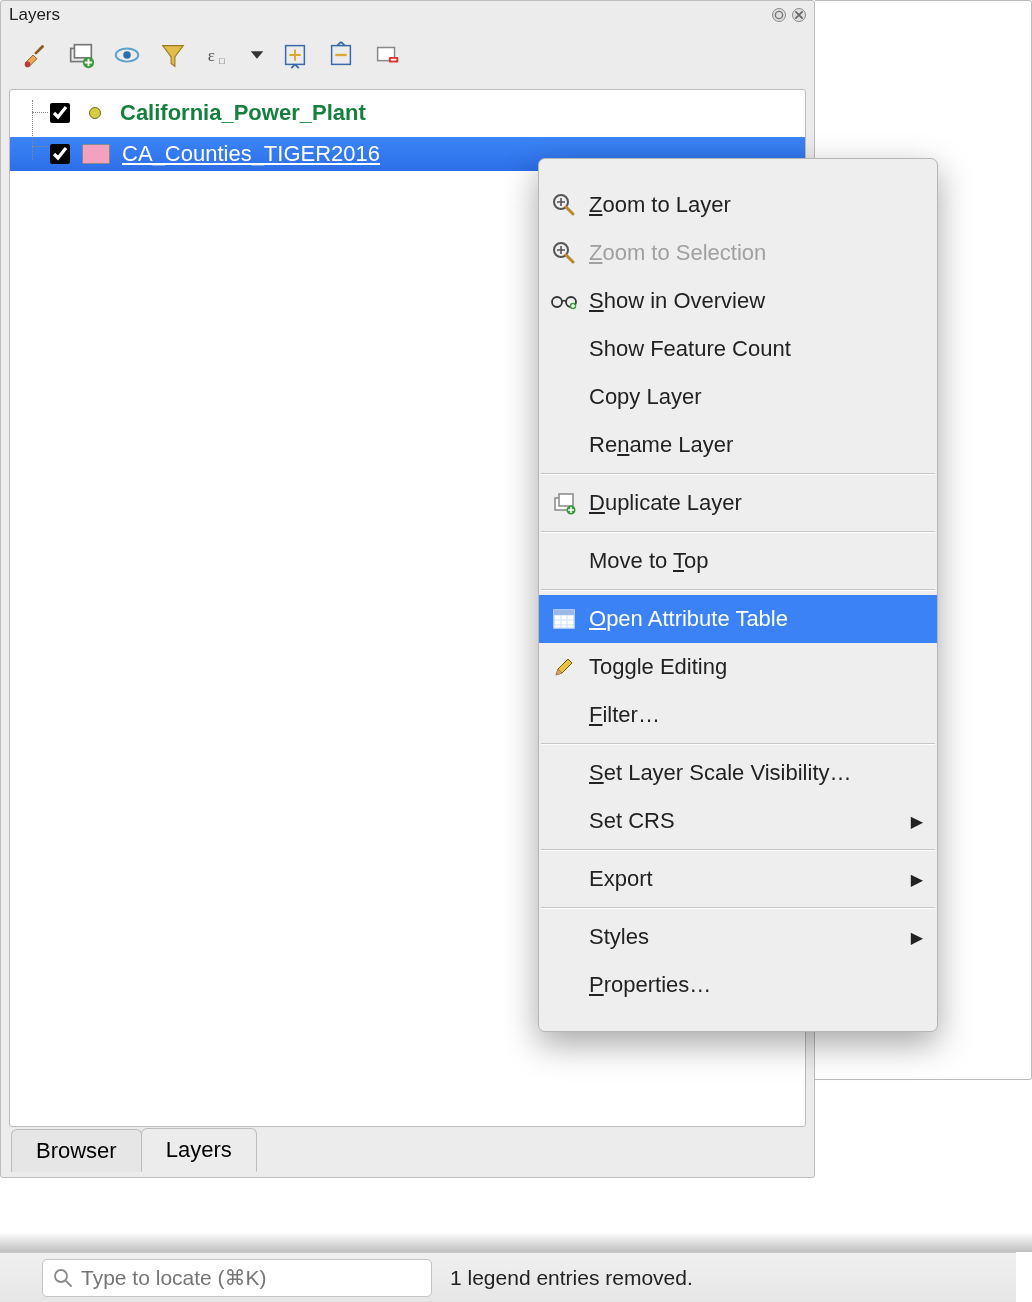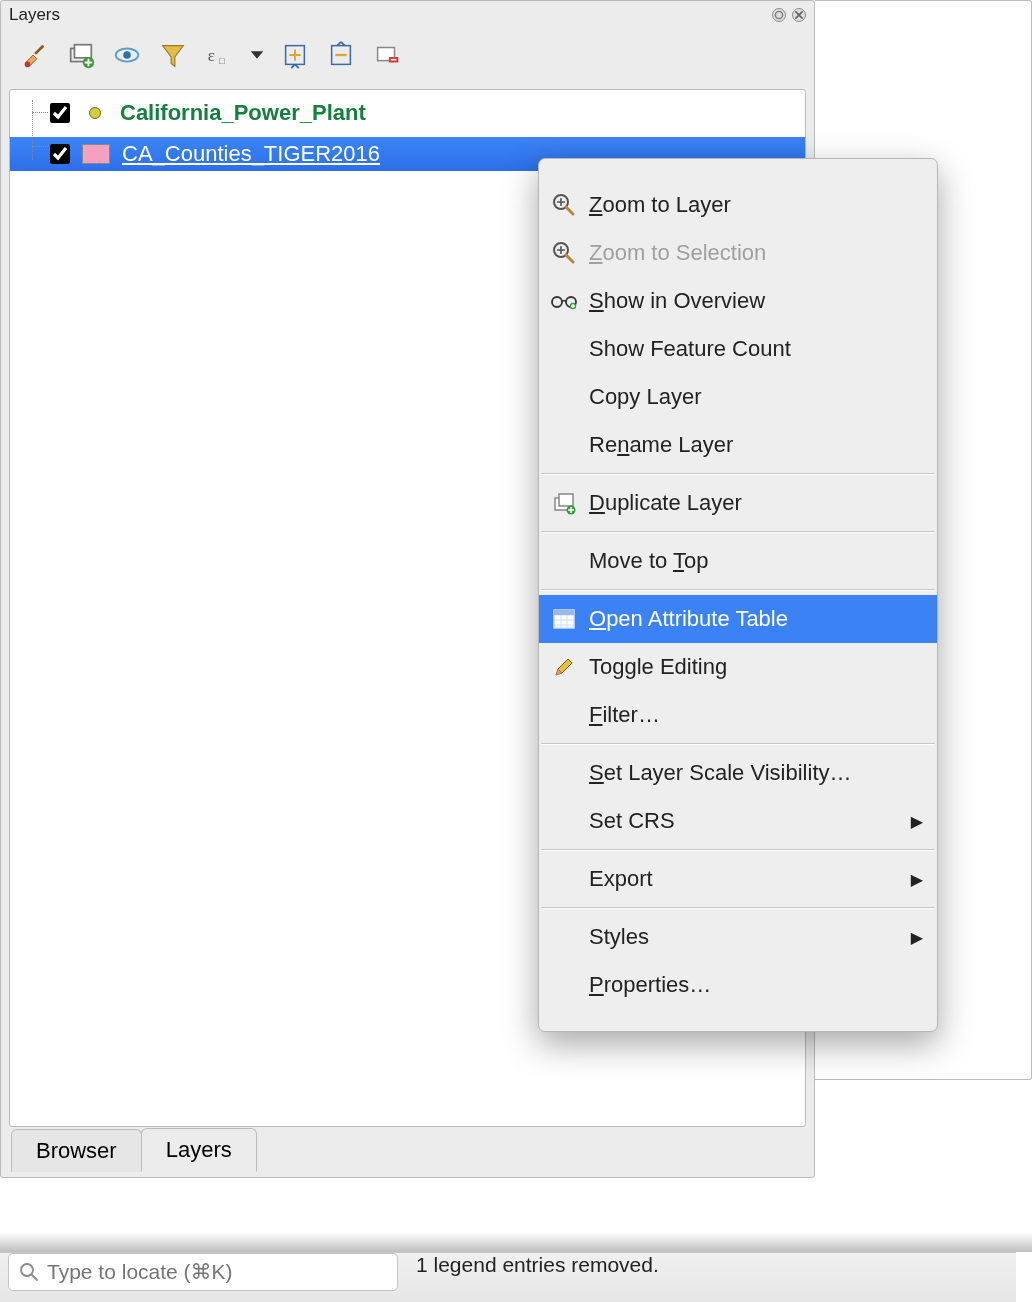--- a/index.html
+++ b/index.html
@@ -122,22 +122,24 @@
     background: #ececec;
     border-bottom: 1px solid #ececec;
     z-index: 2;
   }
 
   .status-bar {
     position: absolute;
     left: 0; right: 16px; bottom: 0;
     height: 50px;
     display: flex;
+    align-items: center;
     background: linear-gradient(#f0f0f0,#e6e6e6);
     border-top: 1px solid #c8c8c8;
+    padding-left: 34px;
   }
   .search-box {
     display: flex; align-items: center;
     width: 390px; height: 38px;
     margin-left: 8px;
     background: #fff;
     border: 1px solid #c4c4c4;
     border-radius: 5px;
     padding: 0 10px;
     color: #8a8a8a;

